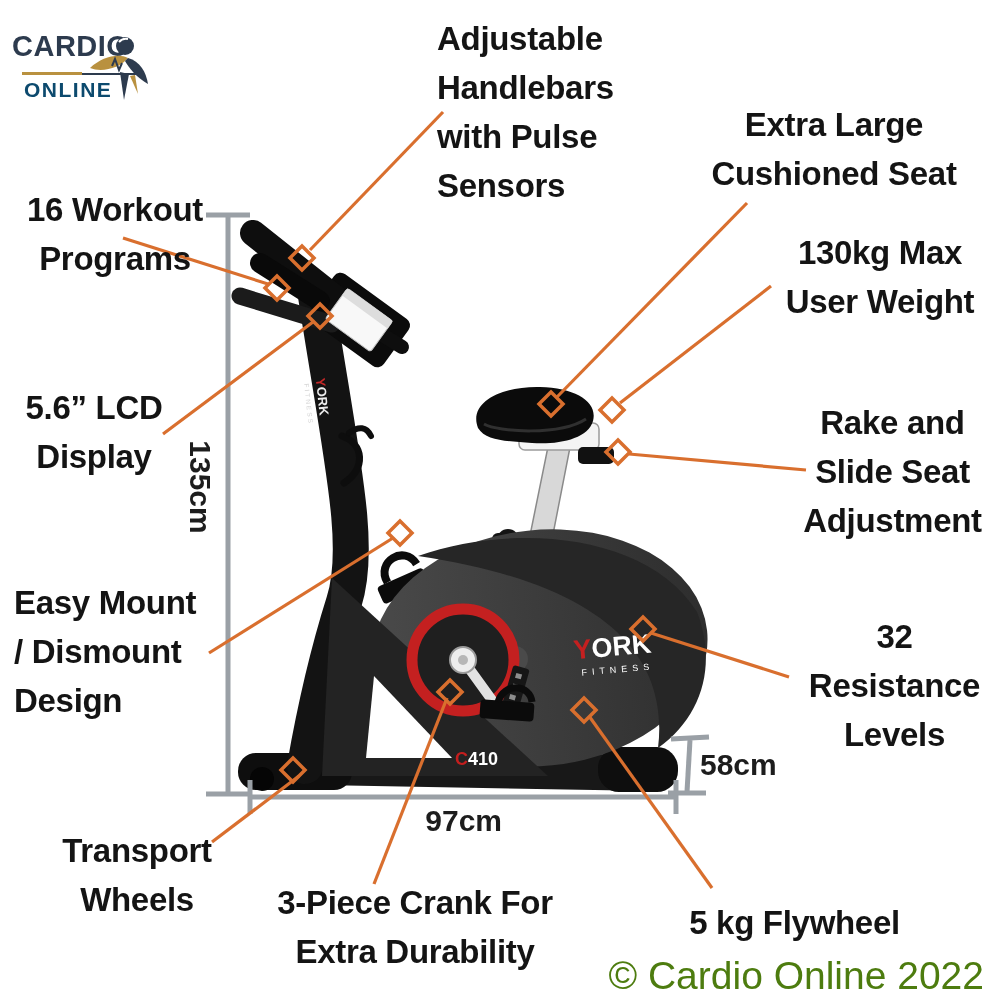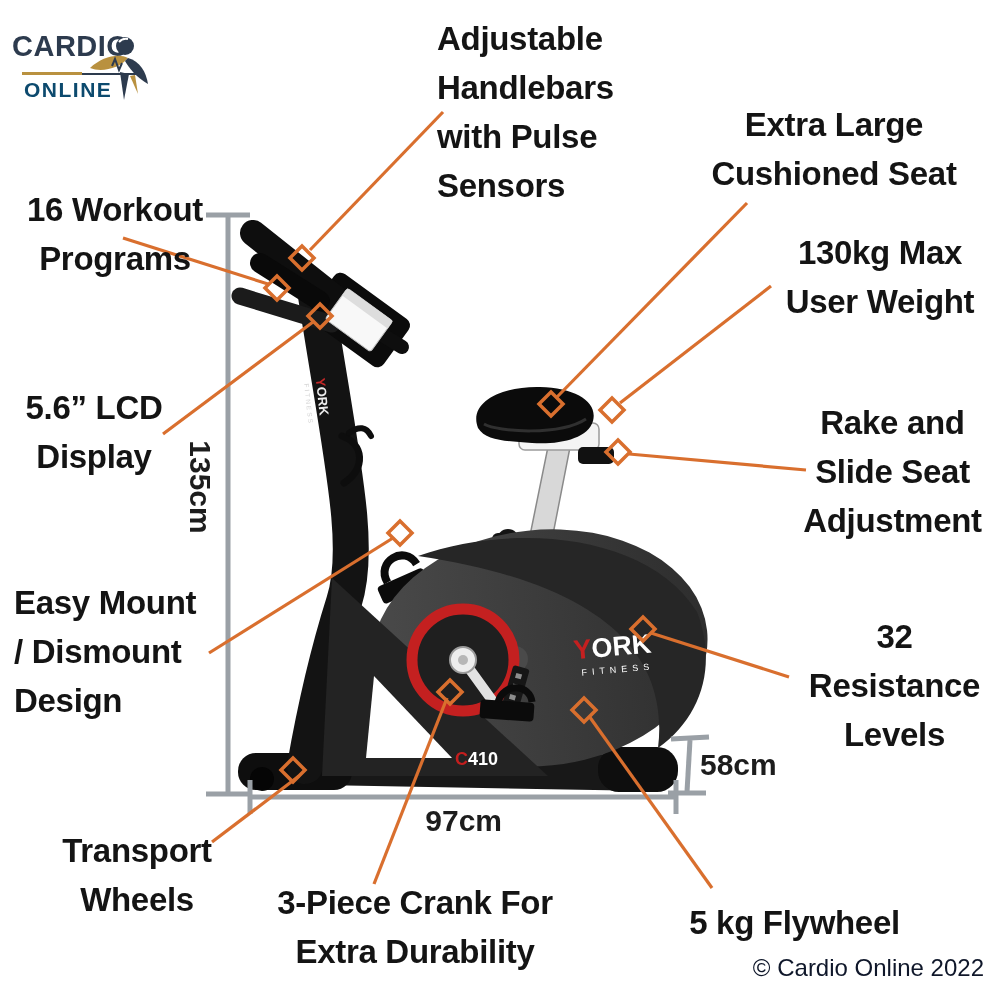--- a/index.html
+++ b/index.html
@@ -21,21 +21,21 @@
   .c-resist     { left:792px; top:612px; width:205px; }
   .c-transport  { left:33px;  top:826px; width:208px; }
   .c-crank      { left:248px; top:878px; width:334px; }
   .c-flywheel   { left:652px; top:898px; width:285px; }
 
   .dim { position:absolute; font-size:30px; font-weight:600; color:#1d1d1d;text-align:center; }
   .dim-135 { left:145px; top:470px; width:110px; text-align:center; transform:rotate(90deg); }
   .dim-97  { left:390px; top:804px; width:112px; text-align:right; }
   .dim-58  { left:700px; top:748px; }
 
-  .copyright { position:absolute; right:16px; top:954px; font-size:24px; font-weight:400; color:#0f172a; }
+  .copyright { position:absolute; right:16px; top:954px; font-size:39px; font-weight:400; color:#4d7c0f; }
 
   .logo { position:absolute; left:10px; top:26px; width:160px; height:100px; }
   .logo-cardio { position:absolute; left:2px; top:4px; font-size:29px; font-weight:800; letter-spacing:.5px; color:#2d3b4e; }
   .logo-rule-gold { position:absolute; left:12px; top:46px; width:60px; height:3px; background:#b9913f; }
   .logo-rule-navy { position:absolute; left:72px; top:47px; width:58px; height:2px; background:#2d3b4e; }
   .logo-online { position:absolute; left:14px; top:52px; font-size:21px; font-weight:800; letter-spacing:1.5px; color:#0c4a6e; }
   .logo-fig { position:absolute; left:76px; top:0; }
 </style>
 </head>
 <body>

